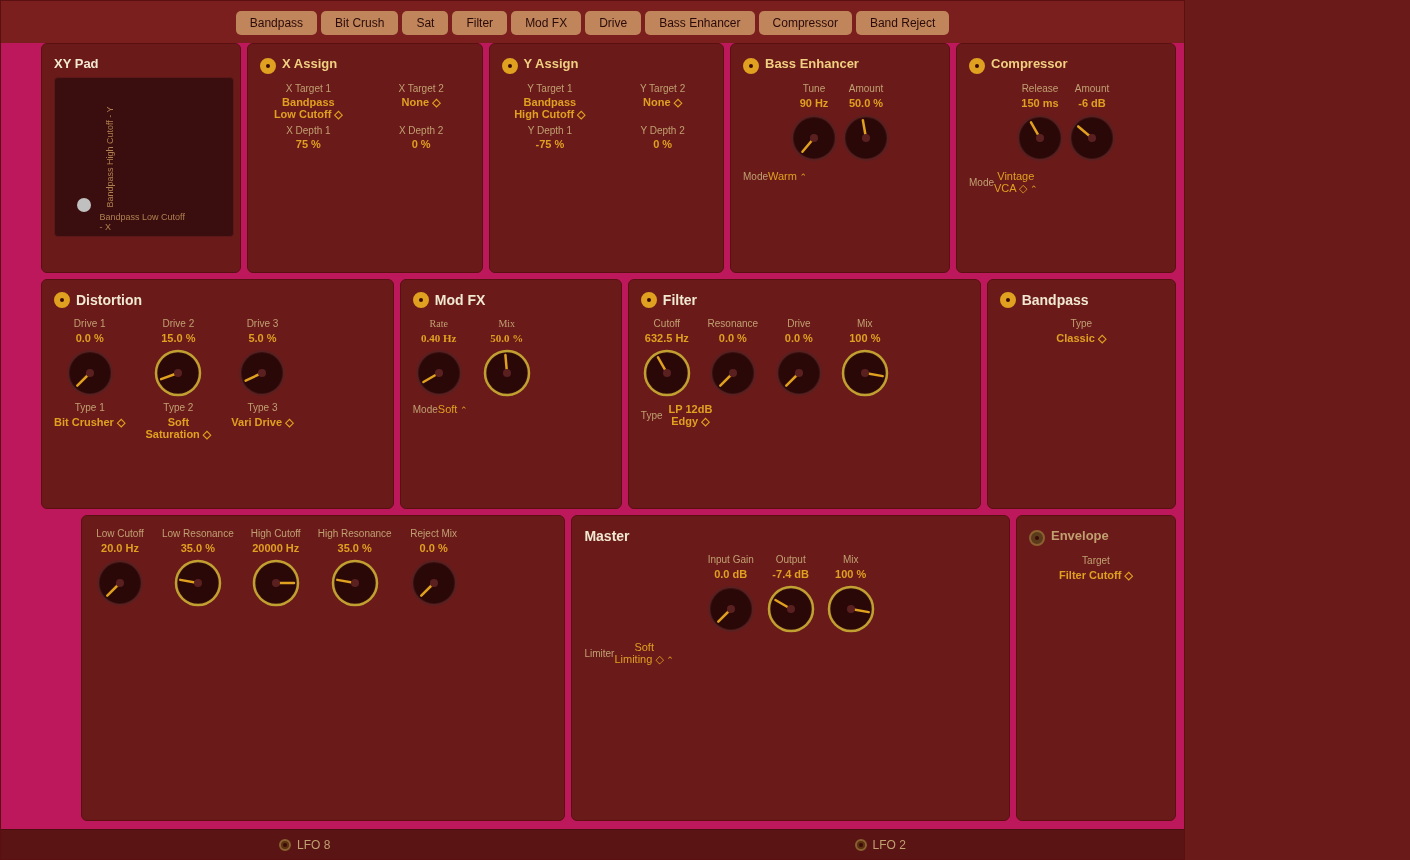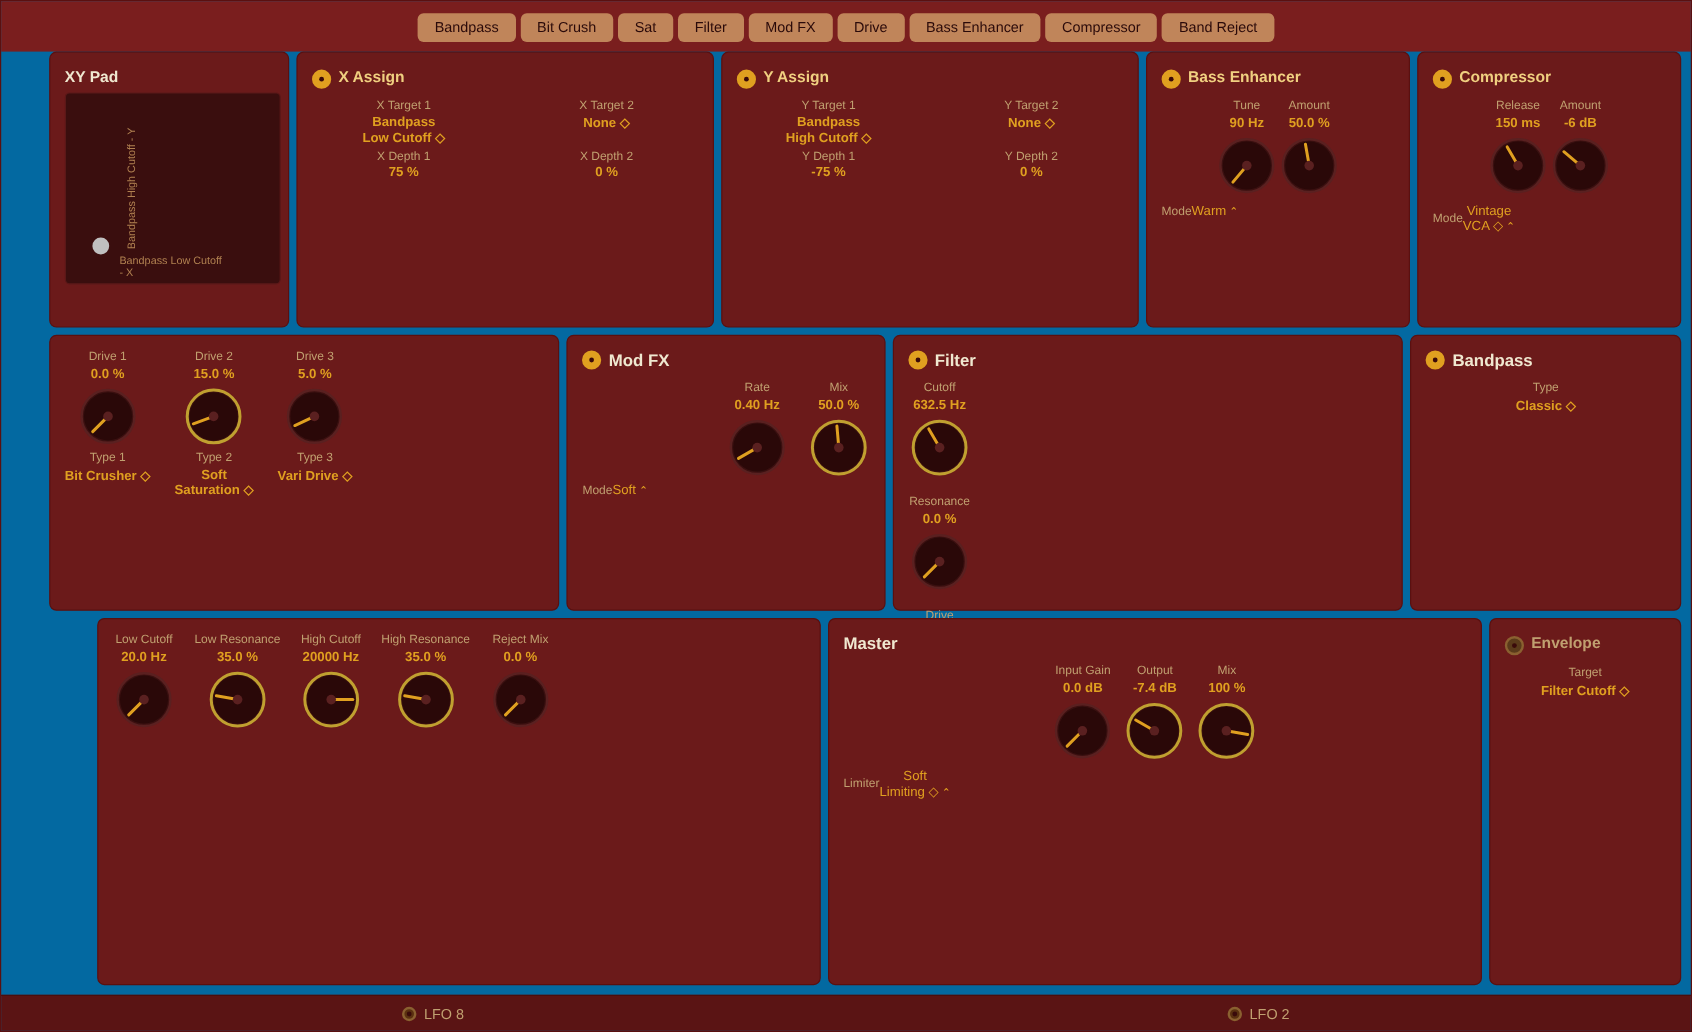--- a/index.html
+++ b/index.html
@@ -5,23 +5,23 @@
     * { box-sizing: border-box; margin: 0; padding: 0; }
     body {
       background: #6b1a1a;
       font-family: -apple-system, BlinkMacSystemFont, 'Helvetica Neue', Arial, sans-serif;
       width: 1410px;
       height: 860px;
       overflow: hidden;
       color: #e0c080;
     }
     .app-container {
-      width: 1410px;
+      width: 1185px;
       height: 860px;
-      background: #0369a1;
+      background: #be185d;
       display: flex;
       flex-direction: column;
       border: 1px solid #5a1010;
     }
     
     .tab-bar {
       display: flex;
       justify-content: center;
       gap: 4px;
       padding: 10px 8px 8px;
@@ -411,20 +411,24 @@
         <div class="mode-selector">
           <div class="mode-label">Mode</div>
           <div class="mode-value" style="text-align:center">Vintage<br>VCA ◇</div>
         </div>
       </div>
     </div>
 
     <div class="row2">
 
       <div class="panel distortion-panel">
+        <div class="panel-header">
+          <div class="power-btn"></div>
+          <div class="panel-title">Distortion</div>
+        </div>
         <div class="knobs-row" style="gap:20px">
           <div class="knob-group">
             <div class="param-label">Drive 1</div>
             <div class="param-value">0.0 %</div>
             <svg class="knob" viewBox="0 0 52 52">
               <circle cx="26" cy="26" r="22" fill="#3a1010" stroke="#5a2020" stroke-width="2"></circle>
               <circle cx="26" cy="26" r="20" fill="#2a0808"></circle>
               <path d="M26 26 L26 8" stroke="#e0a020" stroke-width="2.5" stroke-linecap="round" transform="rotate(-135 26 26)"></path>
               <circle cx="26" cy="26" r="4" fill="#5a2020"></circle>
             </svg>
@@ -456,21 +460,21 @@
             <div class="param-value" style="cursor:pointer"><span>Vari Drive</span> ◇</div>
           </div>
         </div>
       </div>
 
       <div class="panel modfx-panel">
         <div class="panel-header">
           <div class="power-btn"></div>
           <div class="panel-title">Mod FX</div>
         </div>
-        <div class="knobs-row" style="gap:16px; justify-content:flex-end;">
+        <div class="knobs-row" style="gap:16px; justify-content:flex-start;font-family:Liberation Serif, serif;">
           <div class="knob-group">
             <div class="param-label">Rate</div>
             <div class="param-value">0.40 Hz</div>
             <svg class="knob" viewBox="0 0 52 52">
               <circle cx="26" cy="26" r="22" fill="#3a1010" stroke="#5a2020" stroke-width="2"></circle>
               <circle cx="26" cy="26" r="20" fill="#2a0808"></circle>
               <path d="M26 26 L26 8" stroke="#e0a020" stroke-width="2.5" stroke-linecap="round" transform="rotate(-120 26 26)"></path>
               <circle cx="26" cy="26" r="4" fill="#5a2020"></circle>
             </svg>
           </div>
@@ -489,21 +493,21 @@
           <div class="mode-label">Mode</div>
           <div class="mode-value">Soft</div>
         </div>
       </div>
 
       <div class="panel filter-panel">
         <div class="panel-header">
           <div class="power-btn"></div>
           <div class="panel-title">Filter</div>
         </div>
-        <div class="knobs-row" style="gap:14px; flex-wrap:wrap;flex-direction:column;">
+        <div class="knobs-row" style="gap:14px; flex-wrap:wrap;">
           <div class="knob-group">
             <div class="param-label">Cutoff</div>
             <div class="param-value">632.5 Hz</div>
             <svg class="knob" viewBox="0 0 52 52">
               <circle cx="26" cy="26" r="22" fill="#3a1010" stroke="#c0a030" stroke-width="2.5"></circle>
               <circle cx="26" cy="26" r="20" fill="#2a0808"></circle>
               <path d="M26 26 L26 8" stroke="#e0a020" stroke-width="2.5" stroke-linecap="round" transform="rotate(-30 26 26)"></path>
               <circle cx="26" cy="26" r="4" fill="#5a2020"></circle>
             </svg>
           </div>

